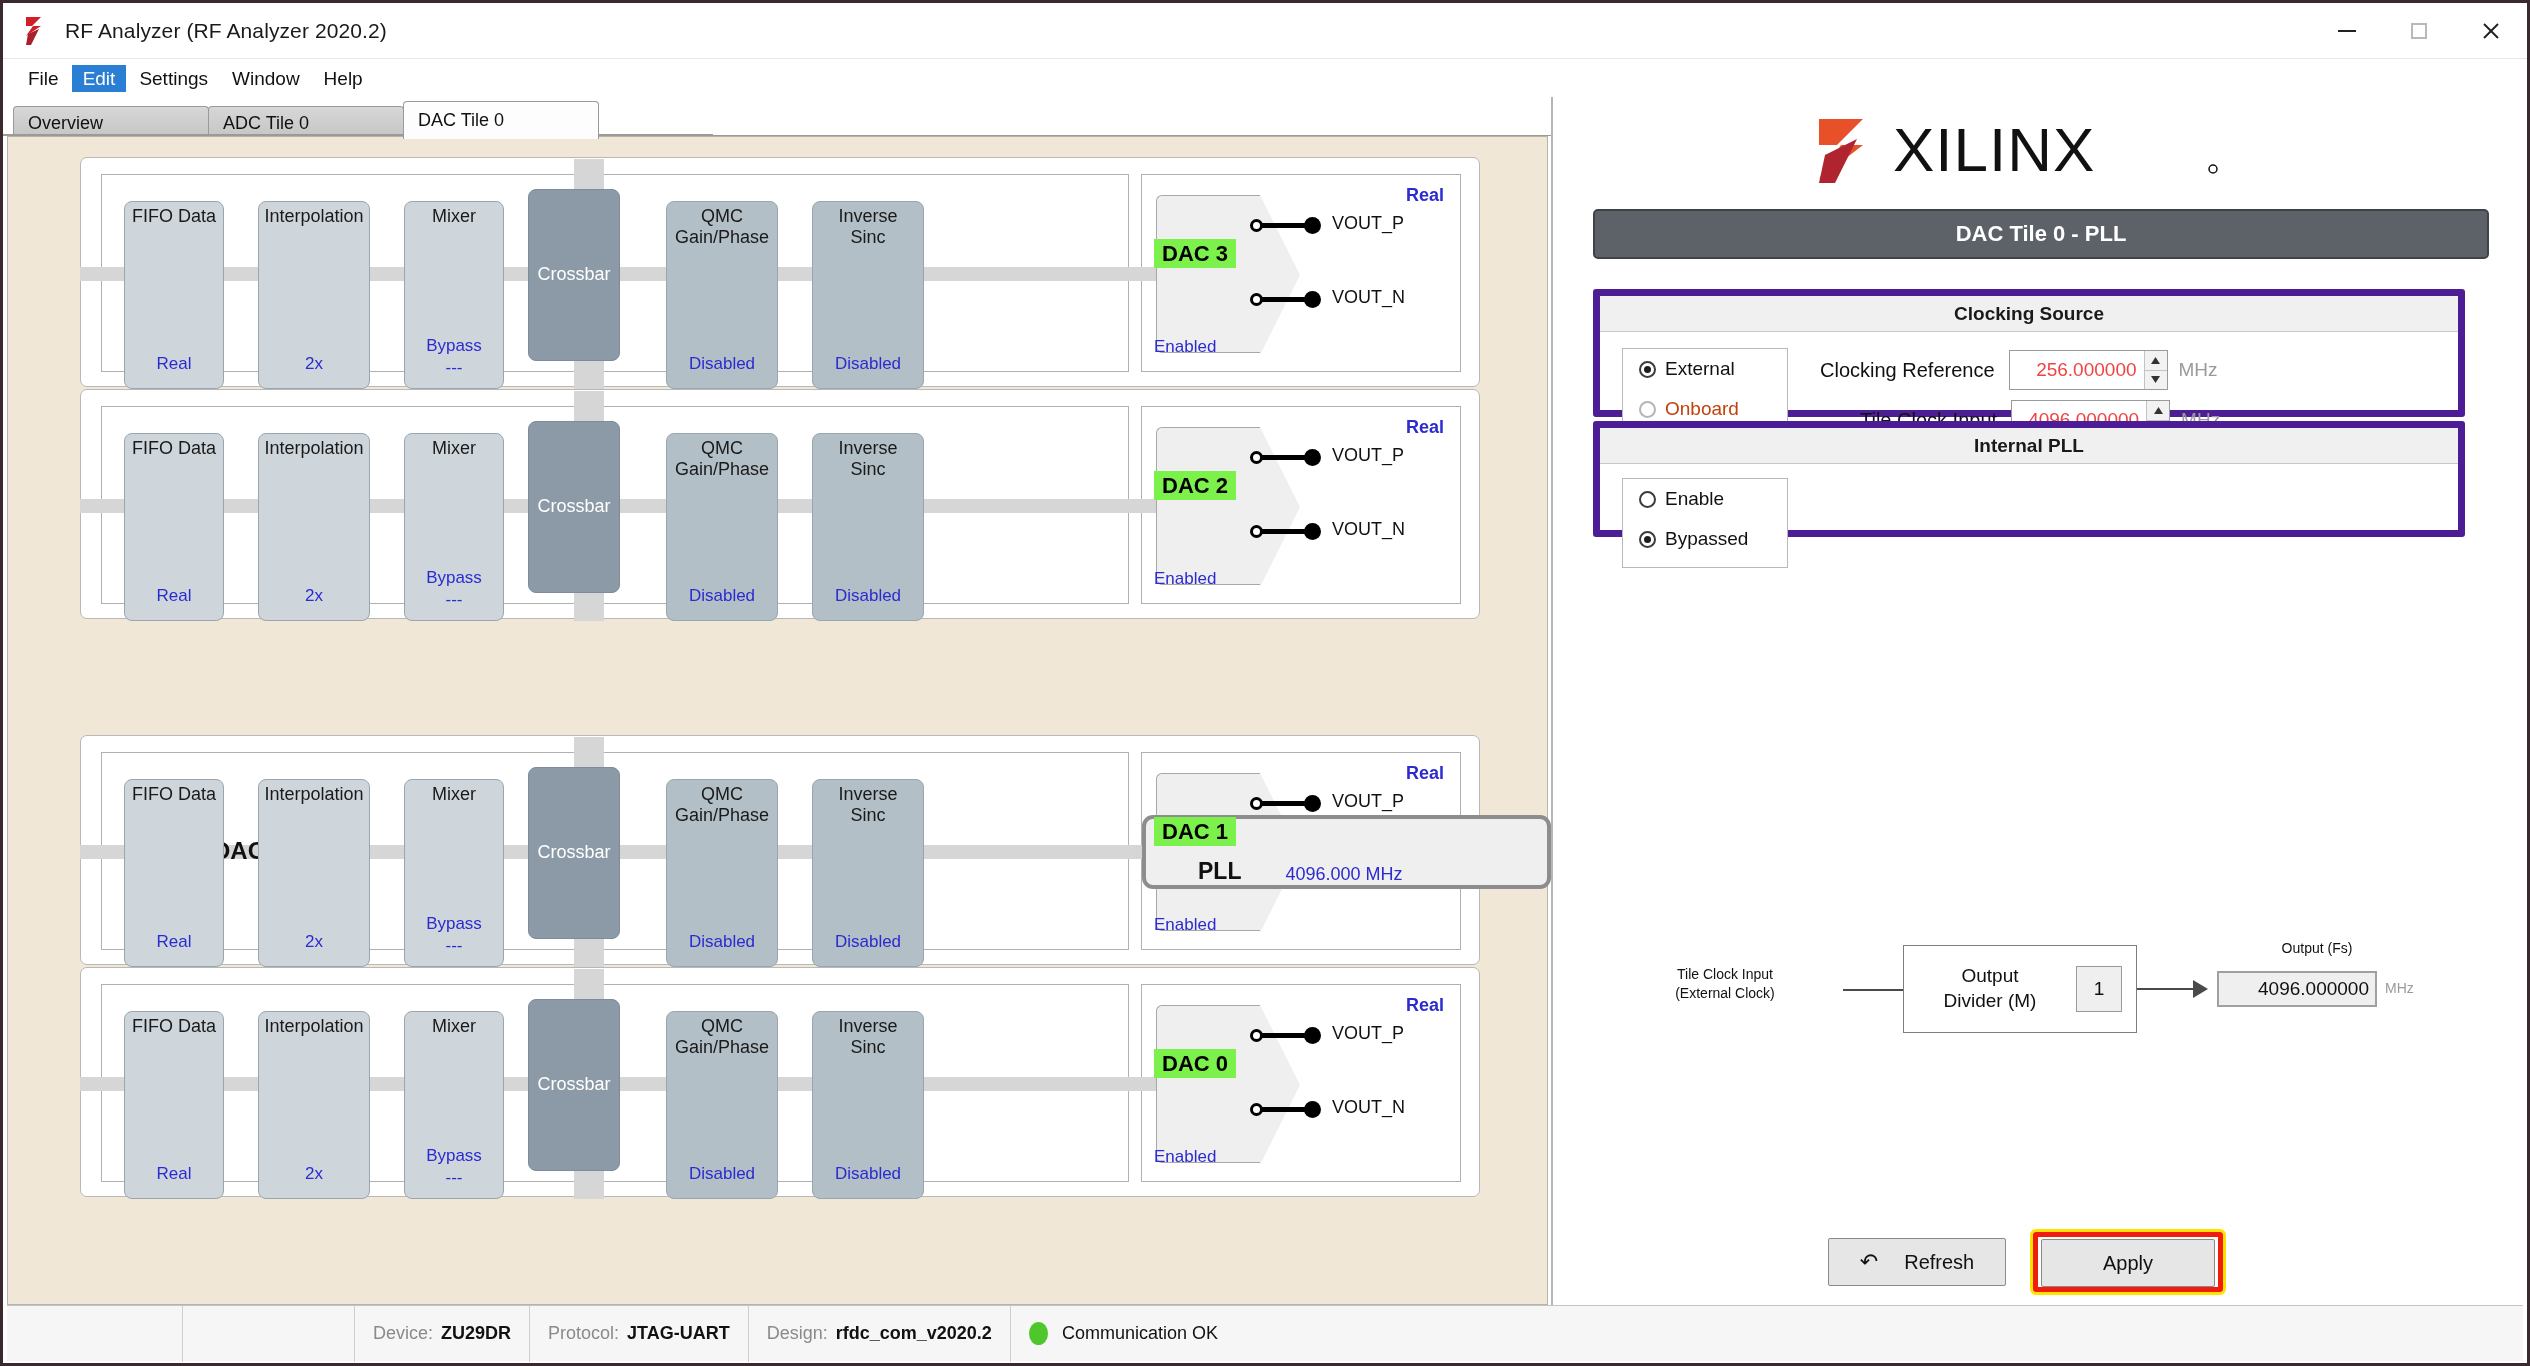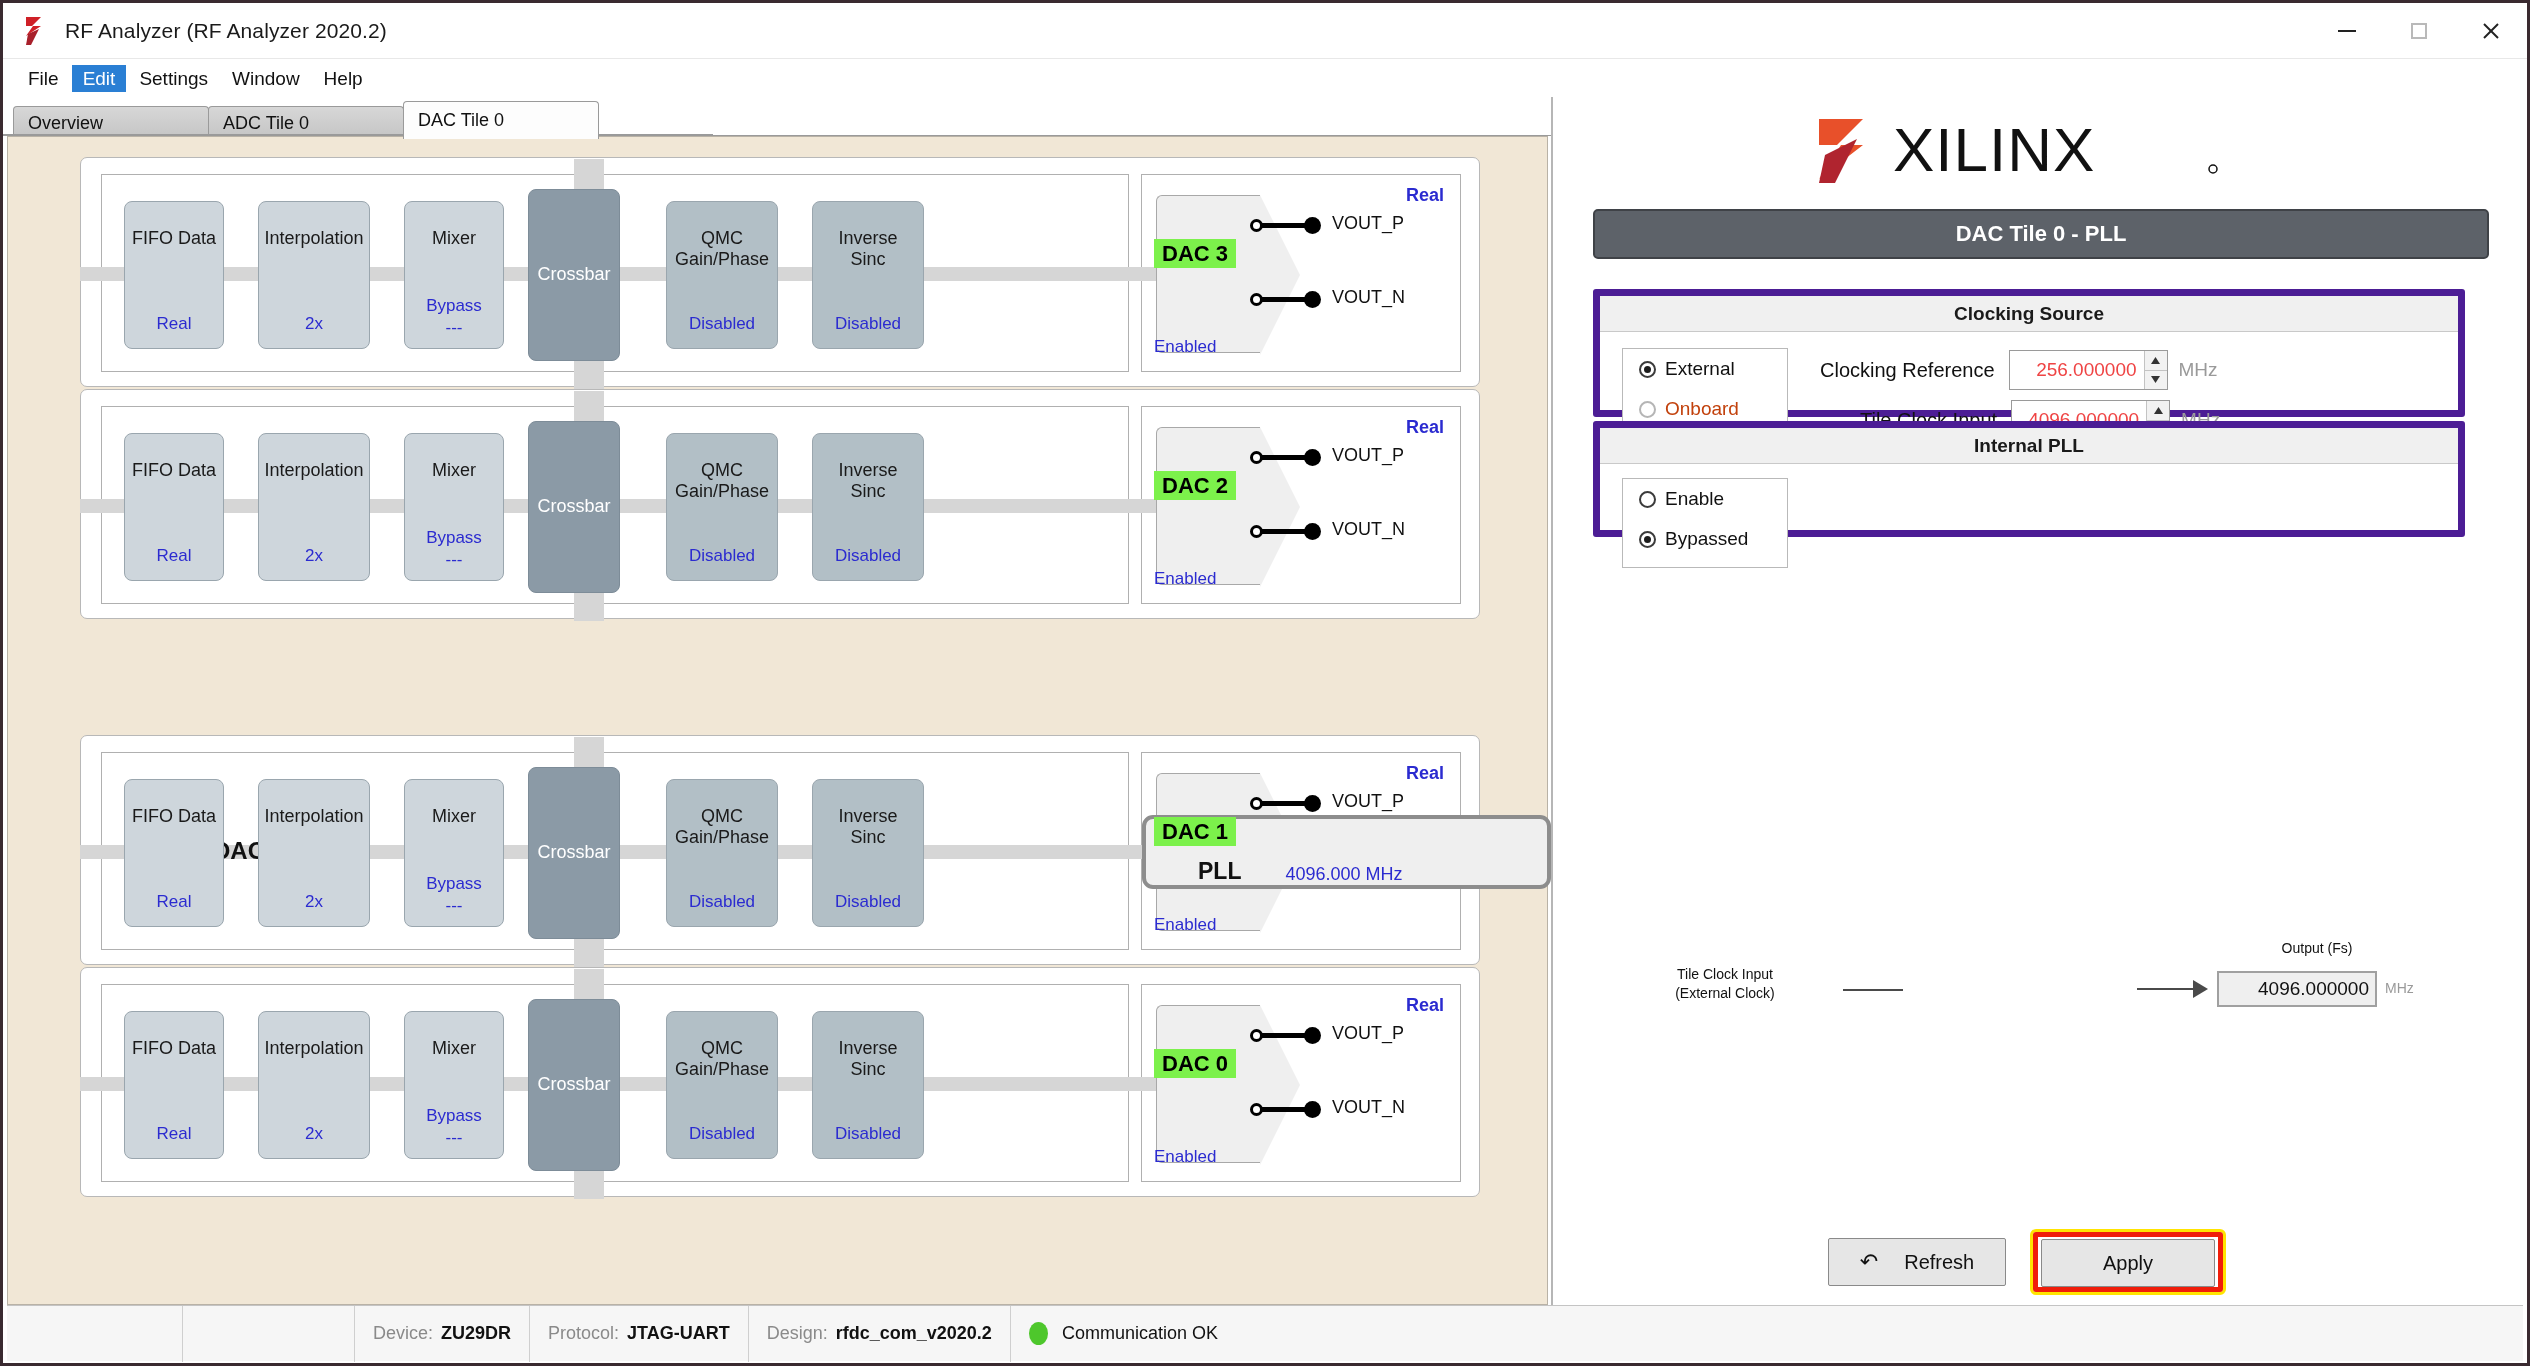--- a/index.html
+++ b/index.html
@@ -91,25 +91,25 @@
   }
 
   
   .busline {
     position:absolute; height:14px; background:#d6d6d6;
   }
   .busstub-v { position:absolute; width:30px; background:#d6d6d6; }
 
   
   .pblock {
-    position:absolute; top:26px; width:100px; height:148px;
+    position:absolute; top:26px; width:100px; height:188px;
     border:1px solid #9aa6ae; border-radius:8px;
     background:#ced6dc;
     display:flex; flex-direction:column; align-items:center;
-    padding-top:26px; z-index:2;
+    padding-top:4px; z-index:2;
   }
   .pblock .ptitle {
     font-size:18px; color:#1a1a1a; text-align:center; line-height:1.18;
   }
   .pblock .pval {
     position:absolute; bottom:14px; left:0; right:0;
     font-size:17px; color:#2b2bd0; text-align:center; line-height:1.2;
   }
   .pblock.wide { width:112px; }
   .pblock.qmc { background:#b2bfc6; }
@@ -615,20 +615,27 @@
         </div>
       </div>
     </div>
 
     <div class="divdiag">
       <div class="dd-label" style="left:0px; top:48px; width:240px;">
         <span>Tile Clock Input</span><br>
         <span>(External Clock)</span>
       </div>
       <div class="dd-line" style="left:238px; top:72px; width:60px;"></div>
+      <div class="dd-box" style="left:298px; top:28px; width:234px; height:88px;">
+        <div class="ddtitle">
+          <span>Output</span><br>
+          <span>Divider (M)</span>
+        </div>
+        <div class="dd-m">1</div>
+      </div>
       <div class="dd-line" style="left:532px; top:71px; width:58px;"></div>
       <div class="dd-arrow" style="left:588px; top:63px;"></div>
       <div class="dd-label" style="left:612px; top:22px; width:200px;">Output (Fs)</div>
       <div class="dd-out" style="left:612px; top:54px; width:160px;">4096.000000</div>
       <div class="dd-label" style="left:780px; top:62px; width:70px; color:#9a9a9a; text-align:left;">MHz</div>
     </div>
 
     <div class="btn" style="left:275px; top:1141px; width:178px;">
       <span class="ricon">↶</span>
       <span>Refresh</span>

